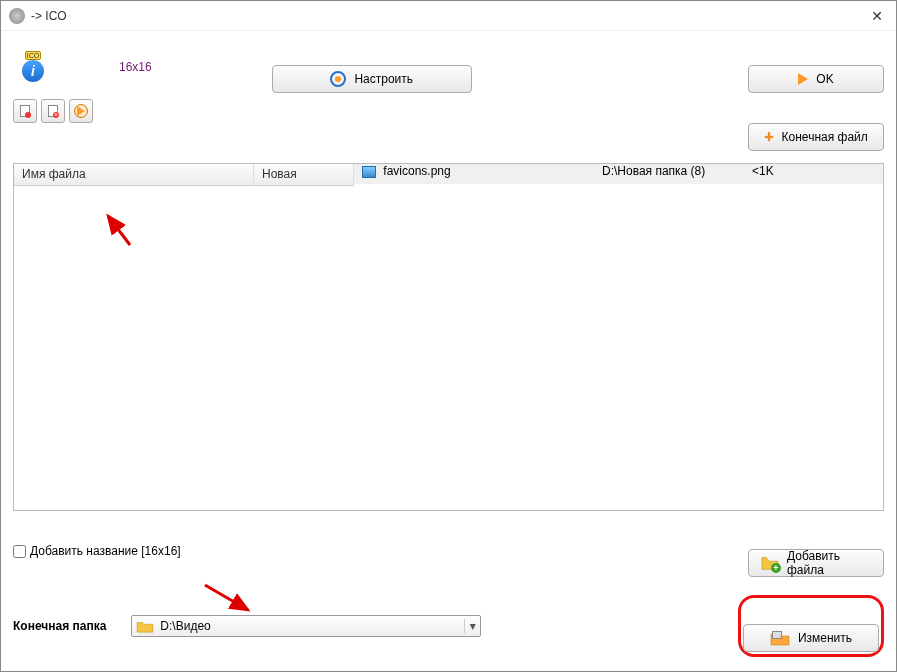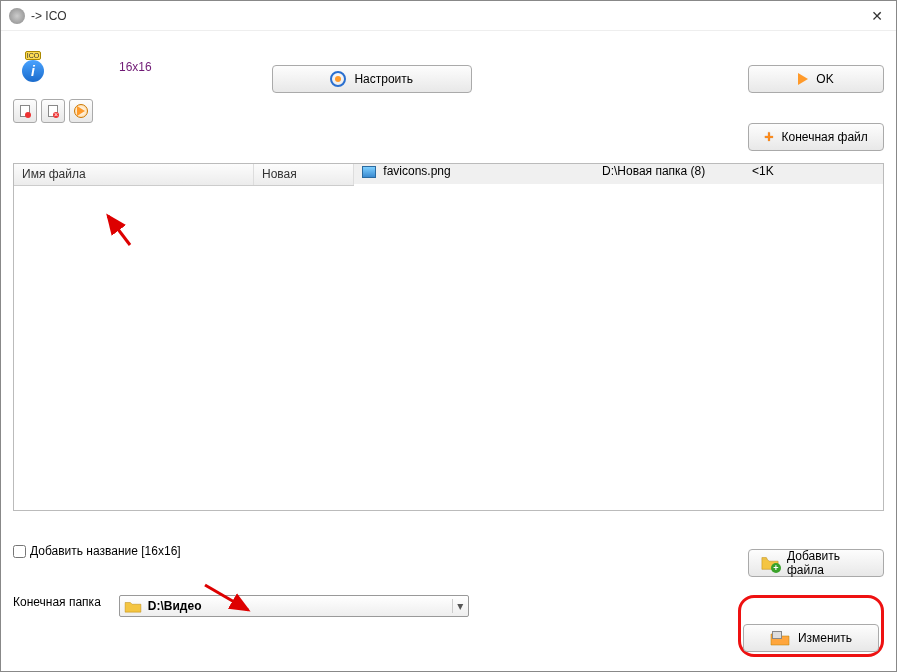--- a/index.html
+++ b/index.html
@@ -33,27 +33,27 @@
 .col-name { flex: 0 0 240px; }
 .col-folder { flex: 0 0 150px; }
 .col-size { flex: 0 0 100px; }
 .list-body { flex: 1; overflow: auto; }
 .list-row { display: flex; height: 20px; }
 .list-row.selected { background: #f0f0f0; }
 .list-row .cell { padding: 0 8px; white-space: nowrap; overflow: hidden; text-overflow: ellipsis; }
 .file-icon { width: 14px; height: 12px; background: linear-gradient(#7ecfff,#3a8ad0); border: 1px solid #2a6aa0; display: inline-block; margin-right: 4px; vertical-align: middle; }
 
 .bottom-area { padding: 8px 12px 14px 12px; display: flex; flex-direction: column; gap: 18px; }
-.bottom-row { display: flex; }
+.bottom-row { display: flex; align-items: center; }
 .checkbox { display: inline-flex; align-items: center; gap: 4px; }
 .checkbox input { width: 13px; height: 13px; }
 .spacer { flex: 1; }
 
 .dest-folder { display: inline-flex; align-items: center; border: 1px solid #999; border-radius: 2px; height: 22px; width: 350px; background: linear-gradient(#fff,#eee); }
-.dest-folder .folder-text { flex: 1; padding: 0 2px; color: #000; font-weight: bold; }
+.dest-folder .folder-text { flex: 1; padding: 0 2px; color: #000; font-weight: normal; }
 .dest-folder .dd-arrow { width: 16px; text-align: center; border-left: 1px solid #ccc; color: #555; }
 
 .change-row-btn { border: 3px solid #e11; border-radius: 16px; padding: 2px; }
 
 .folder-svg { fill: #f4c542; stroke: #b47e00; stroke-width: 0.5; }
 .folder-svg.orange-open { fill: #ffa63d; }
 
 
 .arrow-annot { position: absolute; pointer-events: none; }
 .arrow-annot svg { overflow: visible; }
@@ -157,21 +157,21 @@
               <path class="folder-svg" d="M1 4h6l2 2h10v9H1z"></path>
               <path class="folder-svg" d="M1 4V2h5l1 2" fill="#e8b030"></path>
             </svg>
           <span class="folder-add-badge">+</span>
         </span>
         <span>Добавить файла</span>
       </div>
     </div>
 
     <div class="bottom-row">
-      <span style="margin-right:18px;">Конечная папка</span>
+      <span style="margin-right:25px;font-weight:bold;">Конечная папка</span>
       <div class="dest-folder">
         <span class="folder-glyph" style="width:18px;height:14px;margin:0 4px;">
           <svg viewBox="0 0 20 16">
               <path class="folder-svg" d="M1 4h6l2 2h10v9H1z"></path>
             </svg>
         </span>
         <span class="folder-text">D:\Видео</span>
         <span class="dd-arrow">▾</span>
       </div>
       <div class="spacer"></div>

